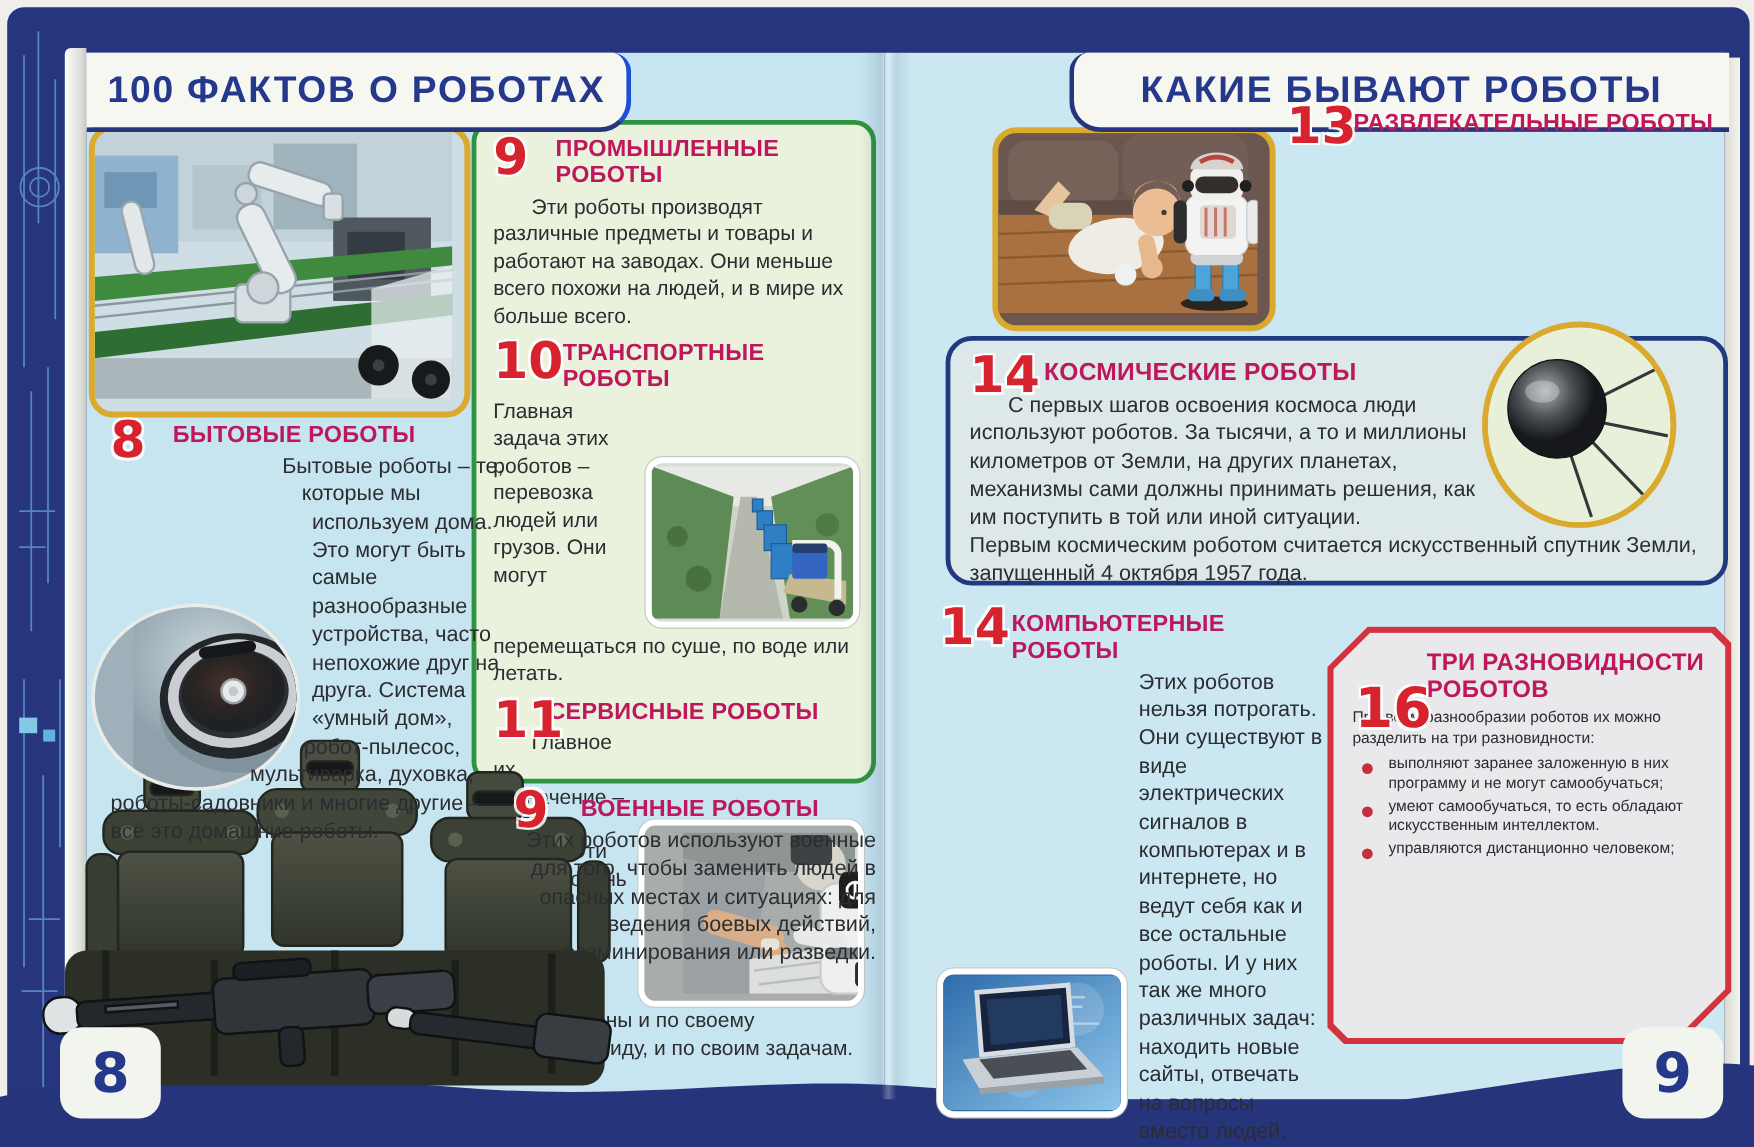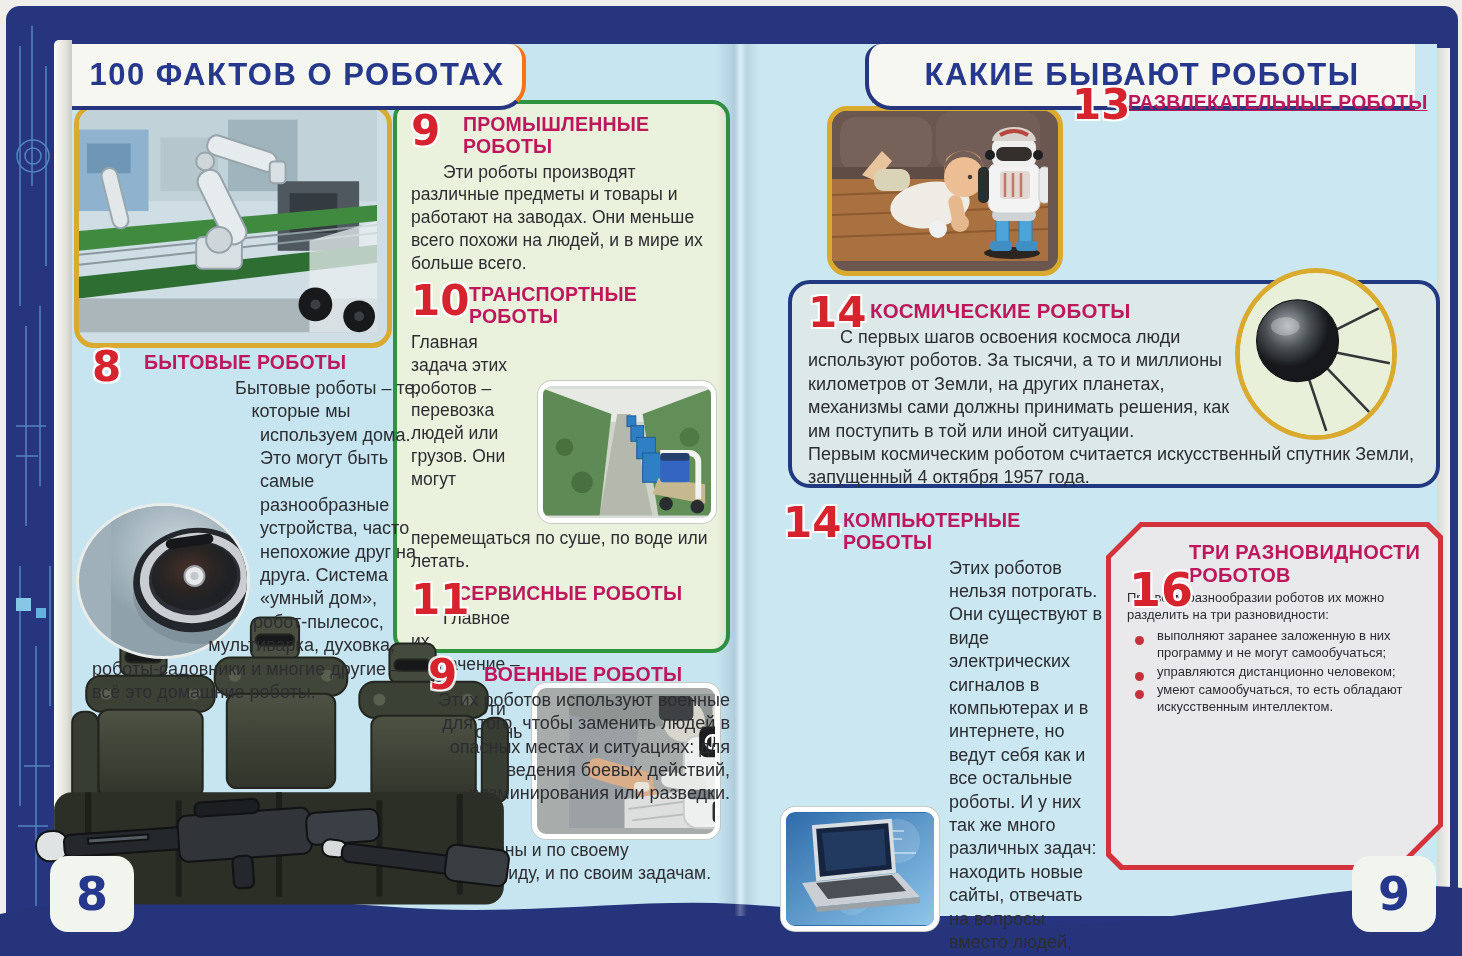--- a/index.html
+++ b/index.html
@@ -15,22 +15,22 @@
   #page-right{position:absolute;left:737px;top:44px;width:700px;height:872px;background:#cae7f2;}
   #sliver-right{position:absolute;left:1437px;top:48px;width:13px;height:856px;
                 background:linear-gradient(90deg,#d8d9d3,#f6f6f1);}
   #spine-shade{position:absolute;left:716px;top:44px;width:44px;height:872px;z-index:7;pointer-events:none;
      background:linear-gradient(90deg,rgba(40,60,90,0) 0%,rgba(40,60,90,.14) 42%,rgba(255,255,255,.28) 55%,rgba(40,60,90,.10) 70%,rgba(40,60,90,0) 100%);}
   
   .hdr{position:absolute;top:44px;height:62px;background:#f6f7f1;z-index:3;
        display:flex;align-items:center;justify-content:center;
        color:#25388c;font-weight:bold;letter-spacing:1.5px;font-size:31px;
        border-bottom:4px solid #27357e;}
-  #hdr-left{left:72px;width:450px;border-right:4px solid #f97316;border-radius:0 16px 26px 0;}
-  #hdr-right{left:865px;width:546px;border-left:4px solid #27357e;border-radius:16px 0 0 26px;}
+  #hdr-left{left:72px;width:450px;border-right:4px solid #1d4ed8;border-radius:0 16px 26px 0;}
+  #hdr-right{left:891px;width:546px;border-left:4px solid #27357e;border-radius:16px 0 0 26px;}
   
   .section{position:absolute;z-index:4;}
   .sec-num{position:absolute;left:0;top:-6px;color:#d6232e;font-family:"DejaVu Sans",sans-serif;
            font-weight:bold;font-size:42px;line-height:1;
            text-shadow:2px 2px 0 rgba(255,255,255,.85),-2px -2px 0 rgba(255,255,255,.85),
                        2px -2px 0 rgba(255,255,255,.85),-2px 2px 0 rgba(255,255,255,.85);}
   .sec-title{display:block;margin-left:52px;font-weight:bold;font-size:19.5px;color:#be185d;
              letter-spacing:.2px;line-height:1.12;margin-bottom:3px;}
   .body{font-size:18px;line-height:1.3;color:#2c2d31;hyphens:auto;}
   .indent{text-indent:32px;}
@@ -437,22 +437,22 @@
     <div id="types-inner">
       <div style="position:relative;">
         <span class="sec-num">16</span>
         <span class="sec-title">ТРИ РАЗНОВИДНОСТИ РОБОТОВ</span>
       </div>
       <div class="body">
         <span>При всём разнообразии роботов их можно разделить на три разновидности:</span>
       </div>
       <ul id="types-list" class="body">
         <li><span>выполняют заранее заложенную в них программу и не могут самообучаться;</span></li>
+        <li><span>умеют самообучаться, то есть обладают искусственным интеллектом.</span></li>
         <li><span>управляются дистанционно человеком;</span></li>
-        <li><span>умеют самообучаться, то есть обладают искусственным интеллектом.</span></li>
       </ul>
     </div>
   </div>
 
   <div id="pn-right" class="page-num">
     <span>9</span>
   </div>
 
   <svg id="wave" viewBox="0 0 1462 118" preserveAspectRatio="none">
     <path d="M0,76 C120,50 250,58 380,68 C520,80 630,60 737,66 C880,74 980,96 1120,84 C1260,70 1370,40 1462,50 L1462,118 L0,118 Z" fill="#26347c"></path>

